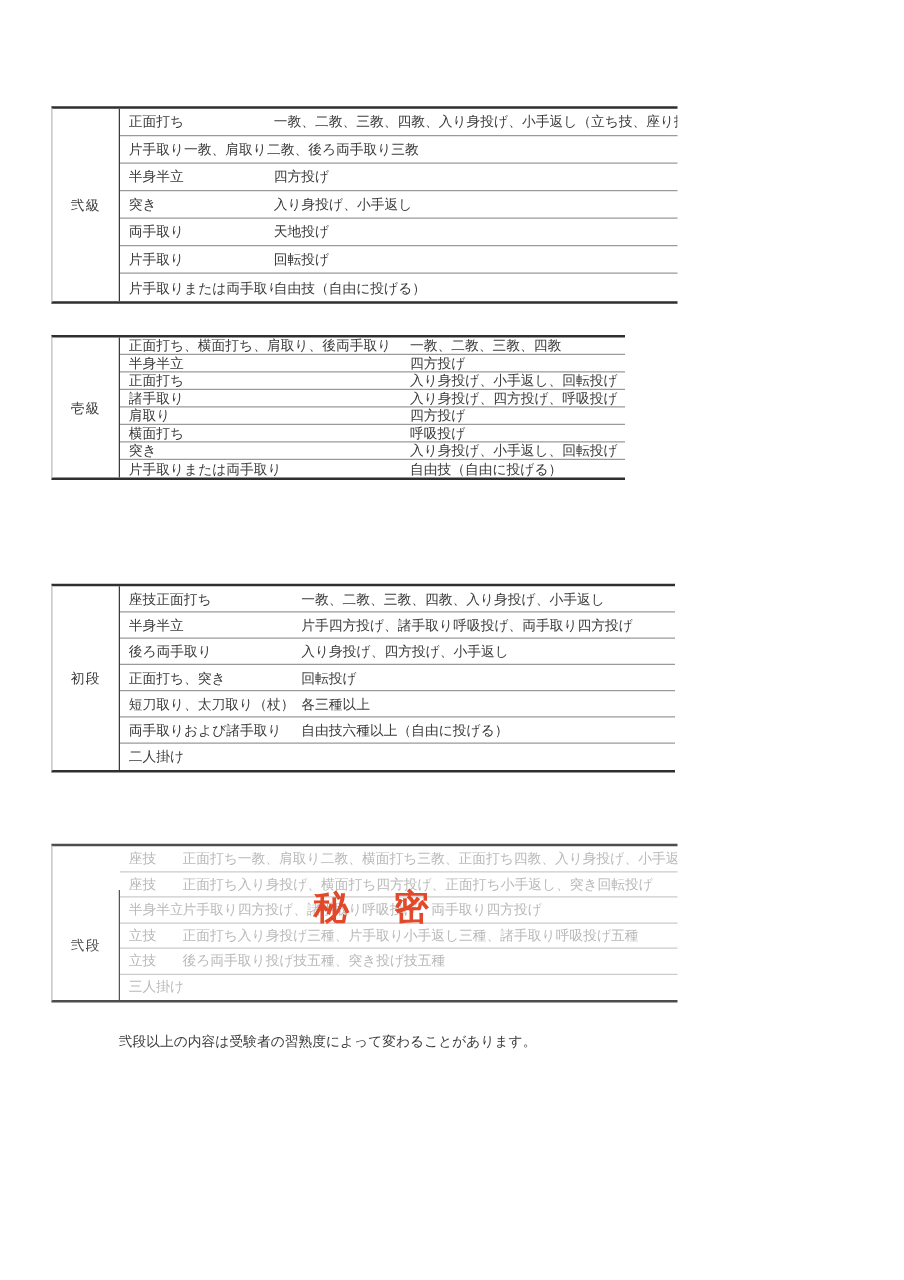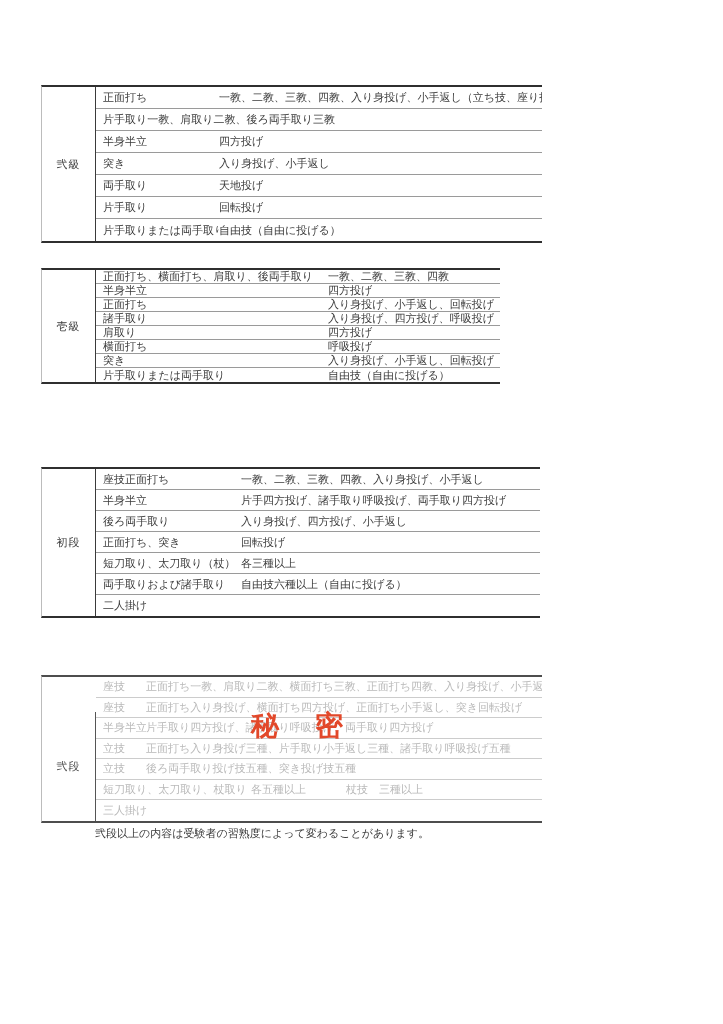--- a/index.html
+++ b/index.html
@@ -224,25 +224,20 @@
           </div>
           <div class="row">
             <div class="cell c1">立技</div>
             <div class="cell grow">正面打ち入り身投げ三種、片手取り小手返し三種、諸手取り呼吸投げ五種</div>
           </div>
           <div class="row">
             <div class="cell c1">立技</div>
             <div class="cell grow">後ろ両手取り投げ技五種、突き投げ技五種</div>
           </div>
           <div class="row">
-            <div class="cell p1">短刀取り、太刀取り、杖取り</div>
-            <div class="cell p2">各五種以上</div>
-            <div class="cell grow">杖技　三種以上</div>
-          </div>
-          <div class="row">
             <div class="cell grow">三人掛け</div>
           </div>
         </div>
       </div>
     </div>
   <div class="stamp" style="color: rgb(226, 72, 42);">秘密</div>
   <div class="footnote">弐段以上の内容は受験者の習熟度によって変わることがあります。</div>
 </div>
 
 </body></html>

